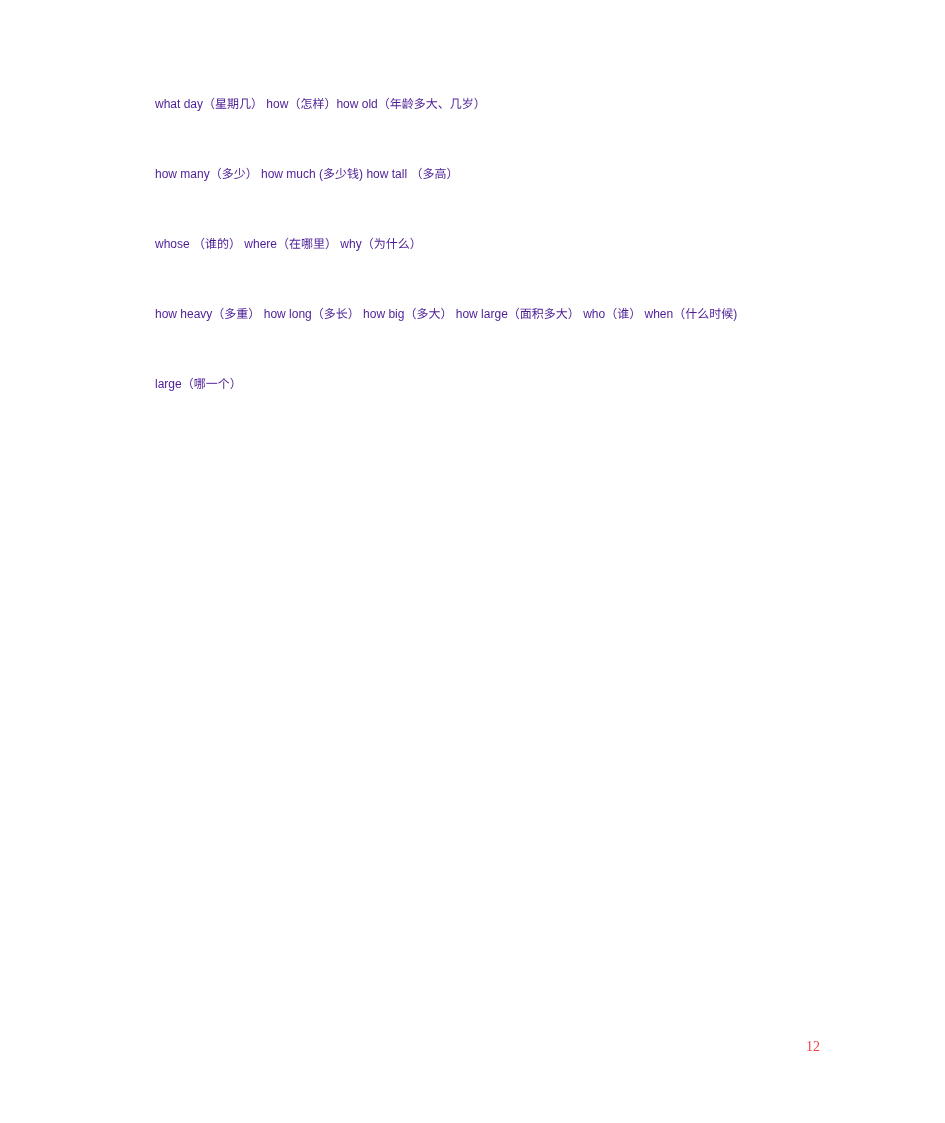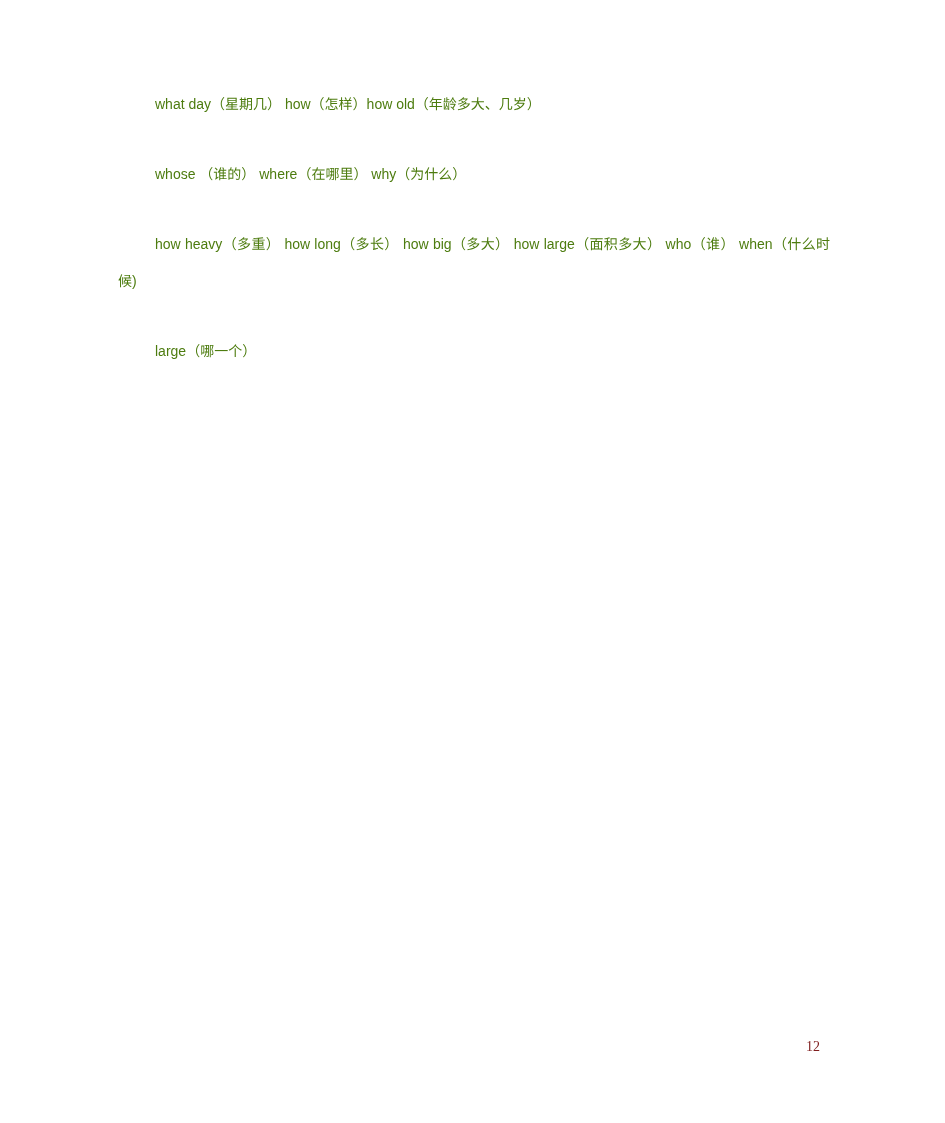--- a/index.html
+++ b/index.html
@@ -26,56 +26,57 @@
   .page-body {
     position: absolute;
     left: 118px;
     top: 86px;
     width: 712px;
   }
 
   .para {
     margin: 0 0 0 0;
     padding: 0;
-    font-size: 14px;
+    font-size: 12px;
     line-height: 37px;
     text-indent: 37px;
     text-align: justify;
     text-justify: inter-ideograph;
     word-break: break-word;
-    color: #4d7c0f;
+    color: #4c1d95;
   }
 
   
   .para + .para {
     margin-top: 33px;
   }
 
   .page-number {
     position: absolute;
     left: 806px;
     top: 1038px;
     width: 40px;
     font-family: "Liberation Serif", "DejaVu Serif", serif;
     font-size: 14px;
     line-height: 18px;
-    color: #7f1d1d;
+    color: #ef4444;
     text-align: left;
     white-space: pre;
   }
 </style>
 </head>
 <body>
 
 <div class="page">
 
   <div class="page-body">
 
     <p class="para">what day（星期几）  how（怎样）how old（年龄多大、几岁）</p>
 
+    <p class="para">how many（多少）   how much (多少钱)   how tall  （多高）</p>
 
     <p class="para">whose  （谁的）    where（在哪里）  why（为什么）</p>
 
     <p class="para">how heavy（多重）  how long（多长）   how big（多大）    how large（面积多大）  who（谁）    when（什么时候)</p>
 
     <p class="para">large（哪一个）</p>
 
   </div>
 
   <div class="page-number">12</div>

